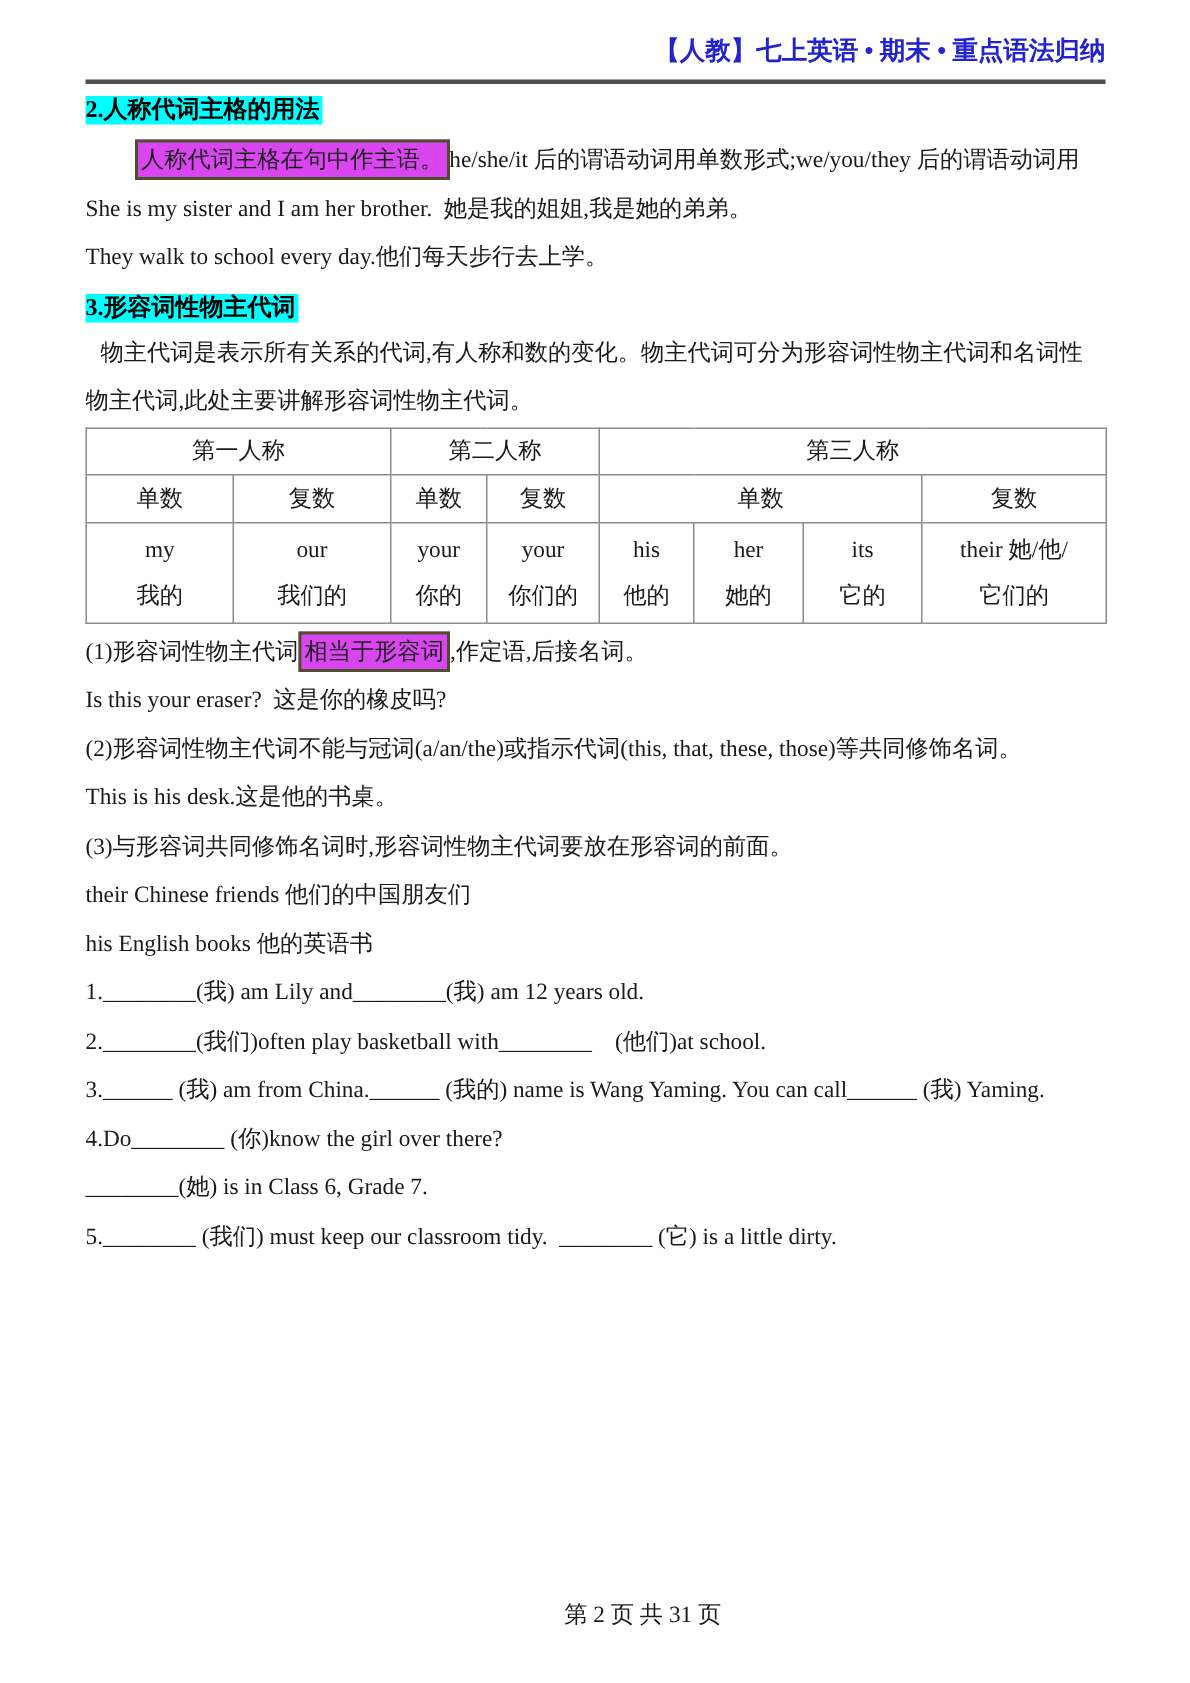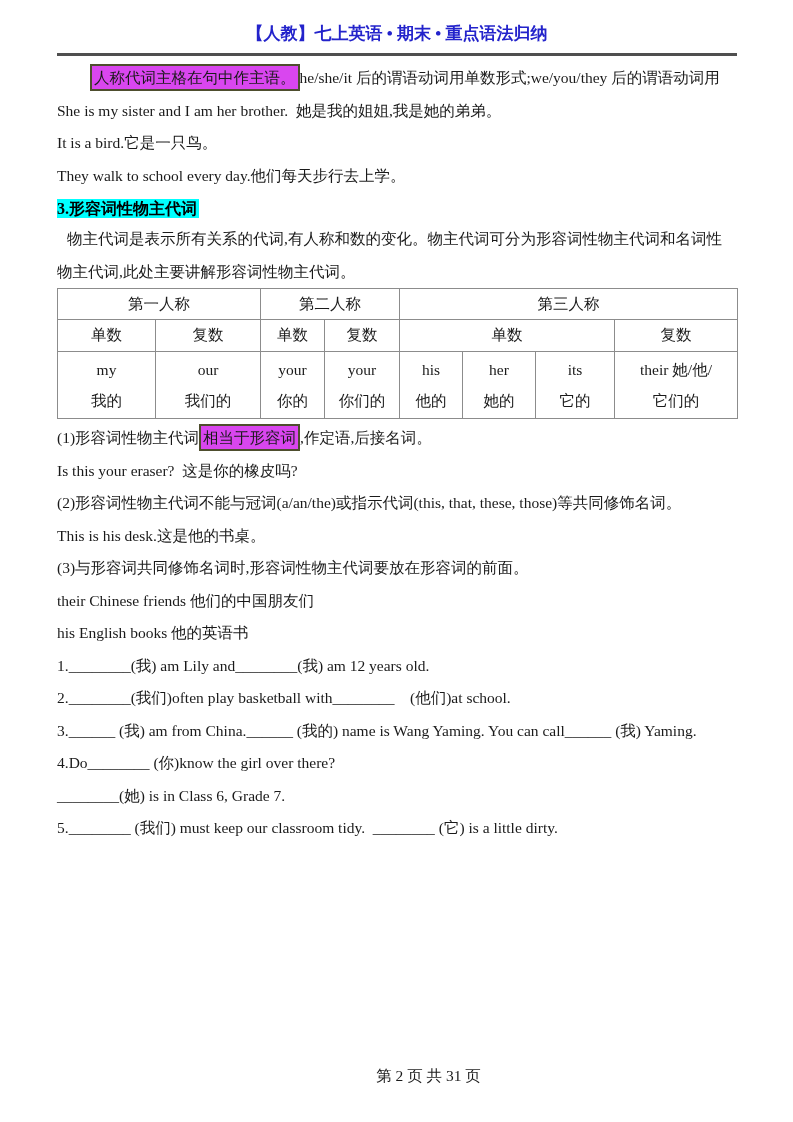--- a/index.html
+++ b/index.html
@@ -3,21 +3,21 @@
 <meta charset="utf-8">
 <style>
   html,body{margin:0;padding:0;}
   body{
     width:793px;height:1122px;background:#ffffff;position:relative;
     font-family:"Liberation Serif","DejaVu Serif",serif;color:#1a1a1a;
     overflow:hidden;
   }
   .content{padding:0 56px 0 57px;}
   .doc-title{
-    margin-top:21px;text-align:center;font-size:17px;font-weight:bold;
+    margin-top:21px;text-align:right;font-size:17px;font-weight:bold;
     color:#2323cb;line-height:25px;white-space:pre;
   }
   .rule{margin-top:7px;border-bottom:3px solid #4f4f4f;}
   .sec-head{margin-top:7px;line-height:22px;}
   .sec-head .hl{
     background:#00ffff;font-weight:bold;font-size:16px;color:#000;
     padding:1px 2px 1px 0;white-space:pre;
   }
   .ln{white-space:pre;font-size:15.5px;line-height:32.5px;}
   .ind33{padding-left:33px;}
@@ -45,25 +45,25 @@
   }
 </style>
 </head>
 <body>
 
 <div class="content">
 
   <div class="doc-title">【人教】七上英语 • 期末 • 重点语法归纳</div>
   <div class="rule"></div>
 
+  <div class="sec-head"><span class="hl">2.人称代词主格的用法</span></div>
 
   <div class="mt6">
     <div class="ln ind33"><span class="ybox">人称代词主格在句中作主语。</span><span>he/she/it 后的谓语动词用单数形式;we/you/they 后的谓语动词用</span></div>
     <div class="ln">She is my sister and I am her brother.  她是我的姐姐,我是她的弟弟。</div>
-    <div class="ln">It is a bird.它是一只鸟。</div>
     <div class="ln">They walk to school every day.他们每天步行去上学。</div>
   </div>
 
   <div class="sec-head mt6"><span class="hl">3.形容词性物主代词</span></div>
 
   <div class="mt3">
     <div class="ln ind10">物主代词是表示所有关系的代词,有人称和数的变化。物主代词可分为形容词性物主代词和名词性</div>
     <div class="ln">物主代词,此处主要讲解形容词性物主代词。</div>
   </div>
 

